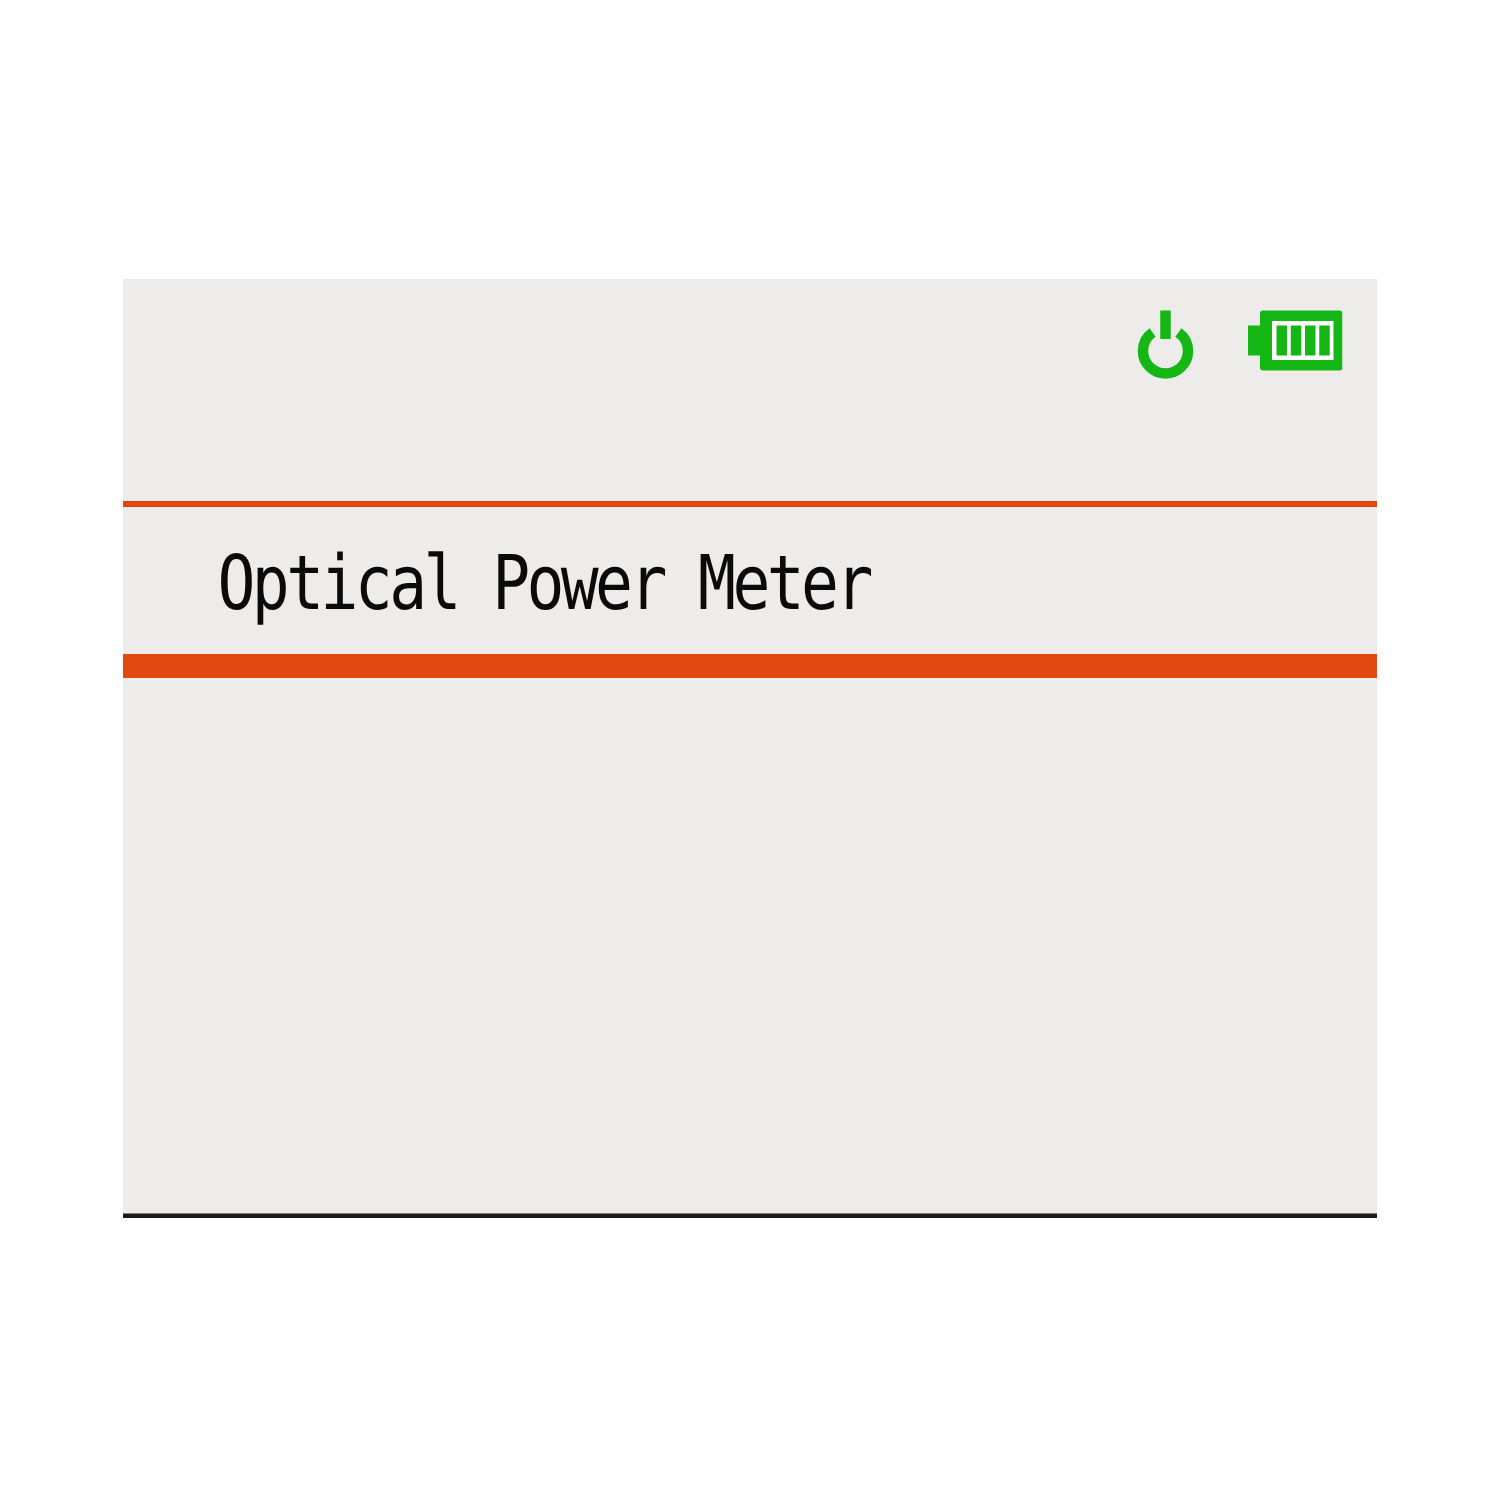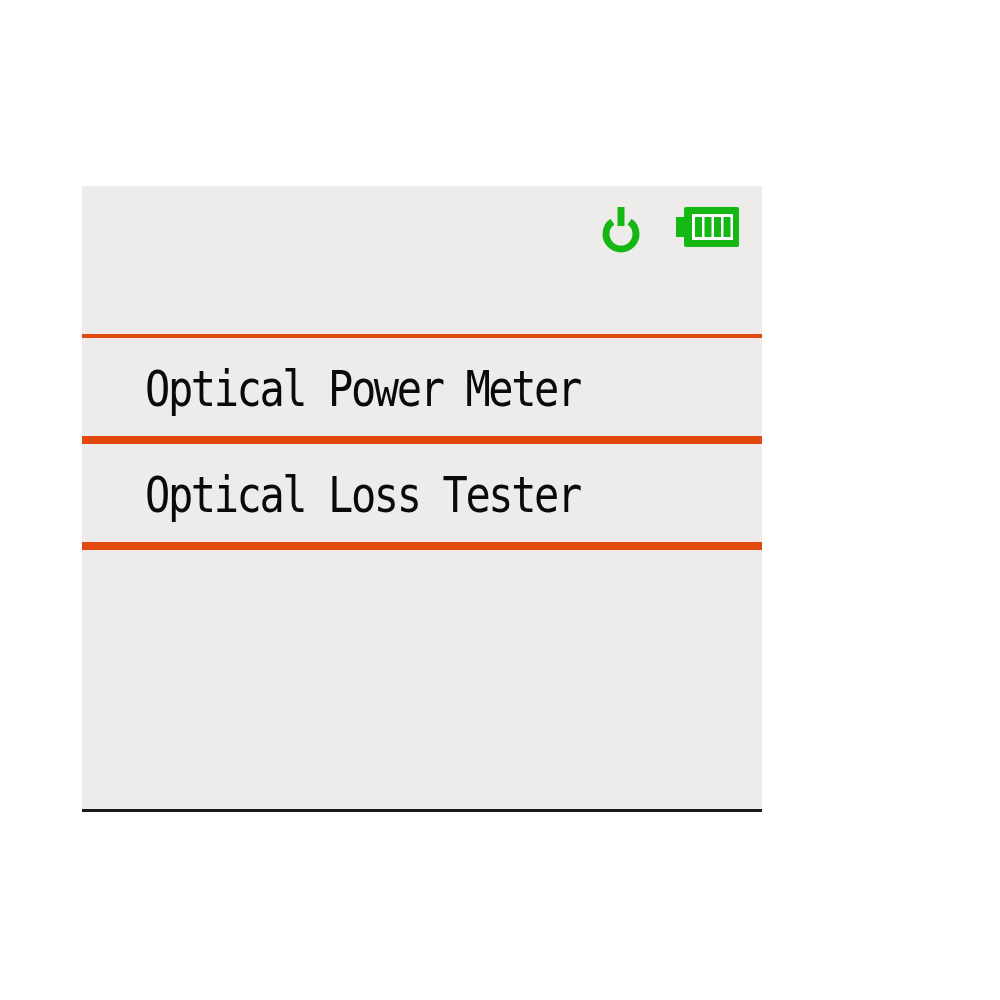--- a/index.html
+++ b/index.html
@@ -7,21 +7,21 @@
     padding: 0;
     width: 1000px;
     height: 1000px;
     background: #ffffff;
     font-family: "DejaVu Sans Mono", monospace;
   }
   .device-screen {
     position: absolute;
     left: 82px;
     top: 186px;
-    width: 680px;
+    width: 836px;
     height: 626px;
     background: #edecea;
     box-sizing: border-box;
     border-bottom: 3px solid #1a1a1a;
     display: flex;
     flex-direction: column;
   }
   .status-area {
     height: 129px;
     flex: none;
@@ -97,23 +97,20 @@
 
   <div class="menu-row">
     <span class="menu-label">Optical Power Meter</span>
   </div>
 
   <div class="divider"></div>
 
 
   <div class="divider"></div>
 
-  <div class="menu-row">
-    <span class="menu-label">Optical Loss Tester</span>
-  </div>
 
   <div class="divider"></div>
 
 
   <div class="divider"></div>
 
   <div class="footer-area"></div>
 
 </div>
 

